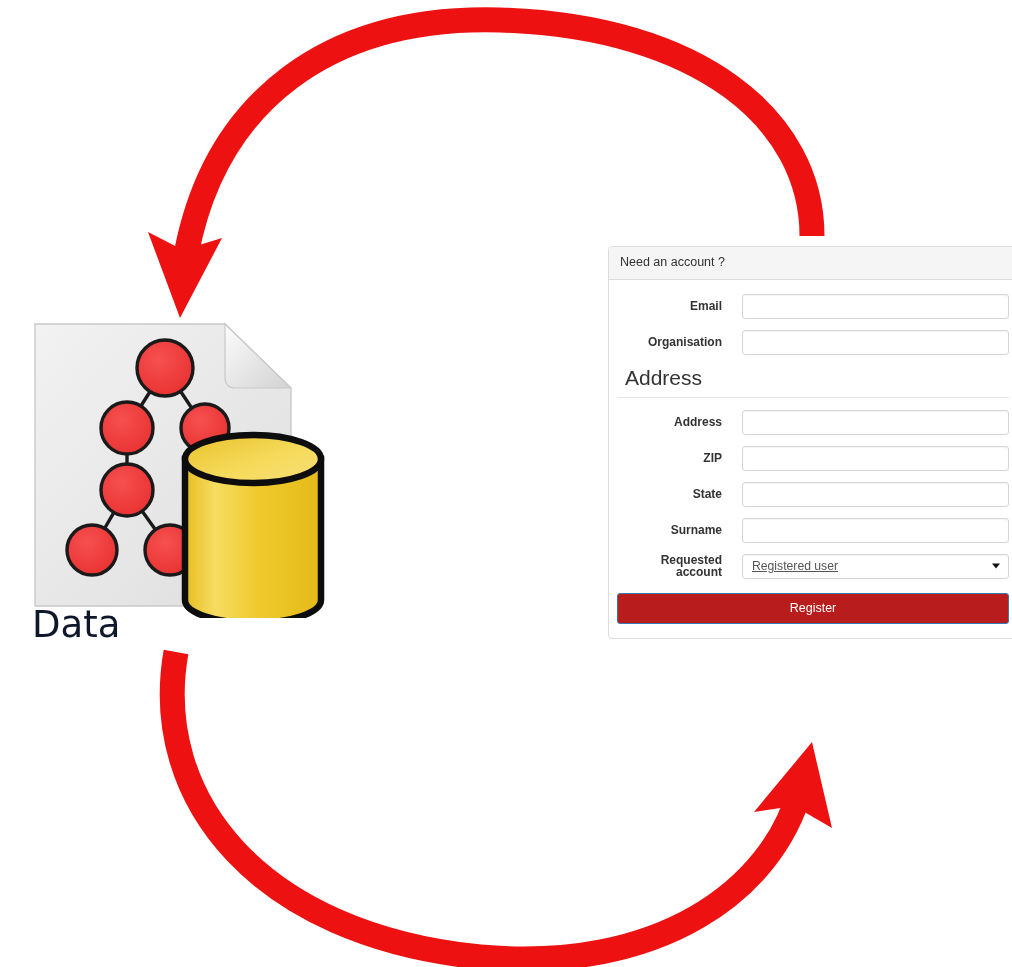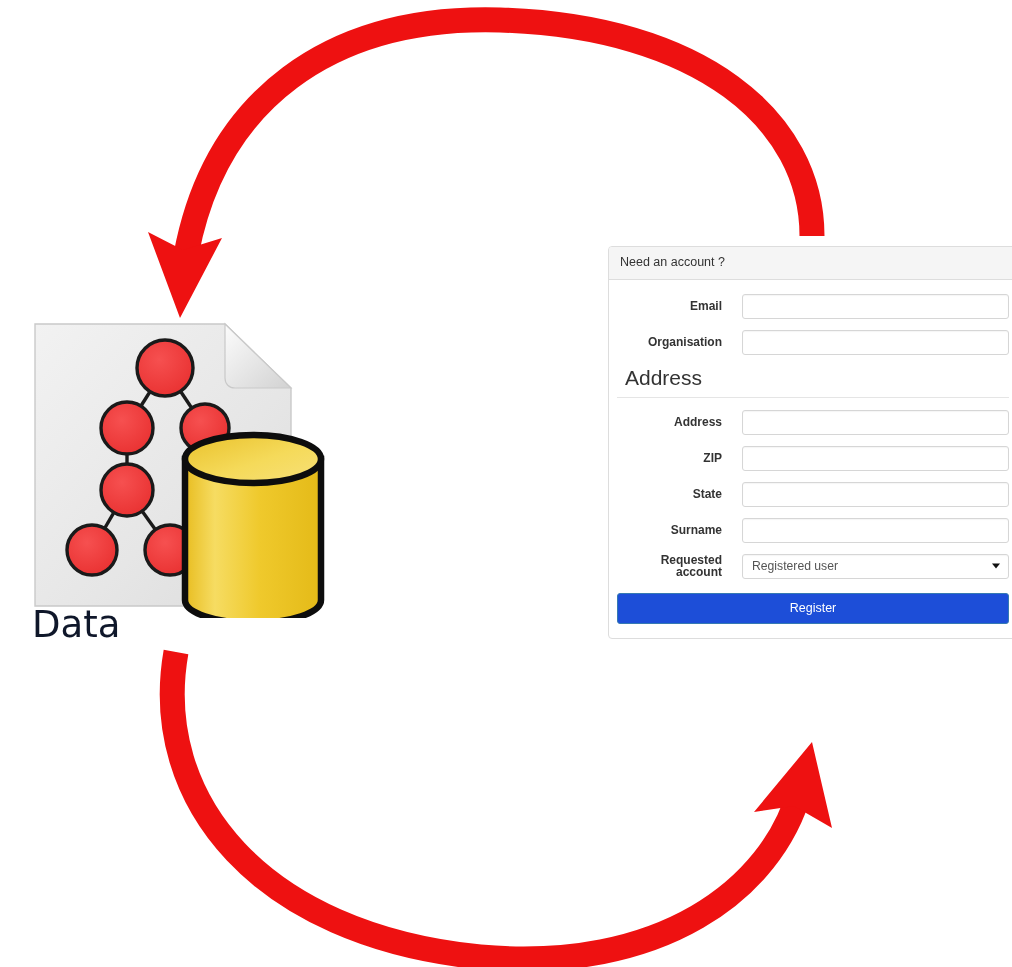--- a/index.html
+++ b/index.html
@@ -122,39 +122,40 @@
     position: relative;
     height: 25px;
   }
   .select-wrap .form-control {
     width: 100%;
     height: 25px;
     display: flex;
     align-items: center;
     padding-right: 24px;
     color: #555555;
+    text-decoration: underline;
   }
   #profile-select-caret {
     position: absolute;
     right: 9px;
     top: 50%;
     transform: translateY(-50%);
     width: 0; height: 0;
     border-left: 4px solid transparent;
     border-right: 4px solid transparent;
     border-top: 5px solid #111111;
   }
 
   
   #register-button {
     display: block;
     width: 100%;
     margin-top: 14px;
     padding: 8px 0 9px 0;
-    background: #1d4ed8;
+    background: #b91c1c;
     border: 1px solid #357ab3;
     border-radius: 3px;
     color: #ffffff;
     font-family: "Liberation Sans", sans-serif;
     font-size: 12.5px;
     text-align: center;
     line-height: 1;
     cursor: pointer;
     box-sizing: border-box;
   }

